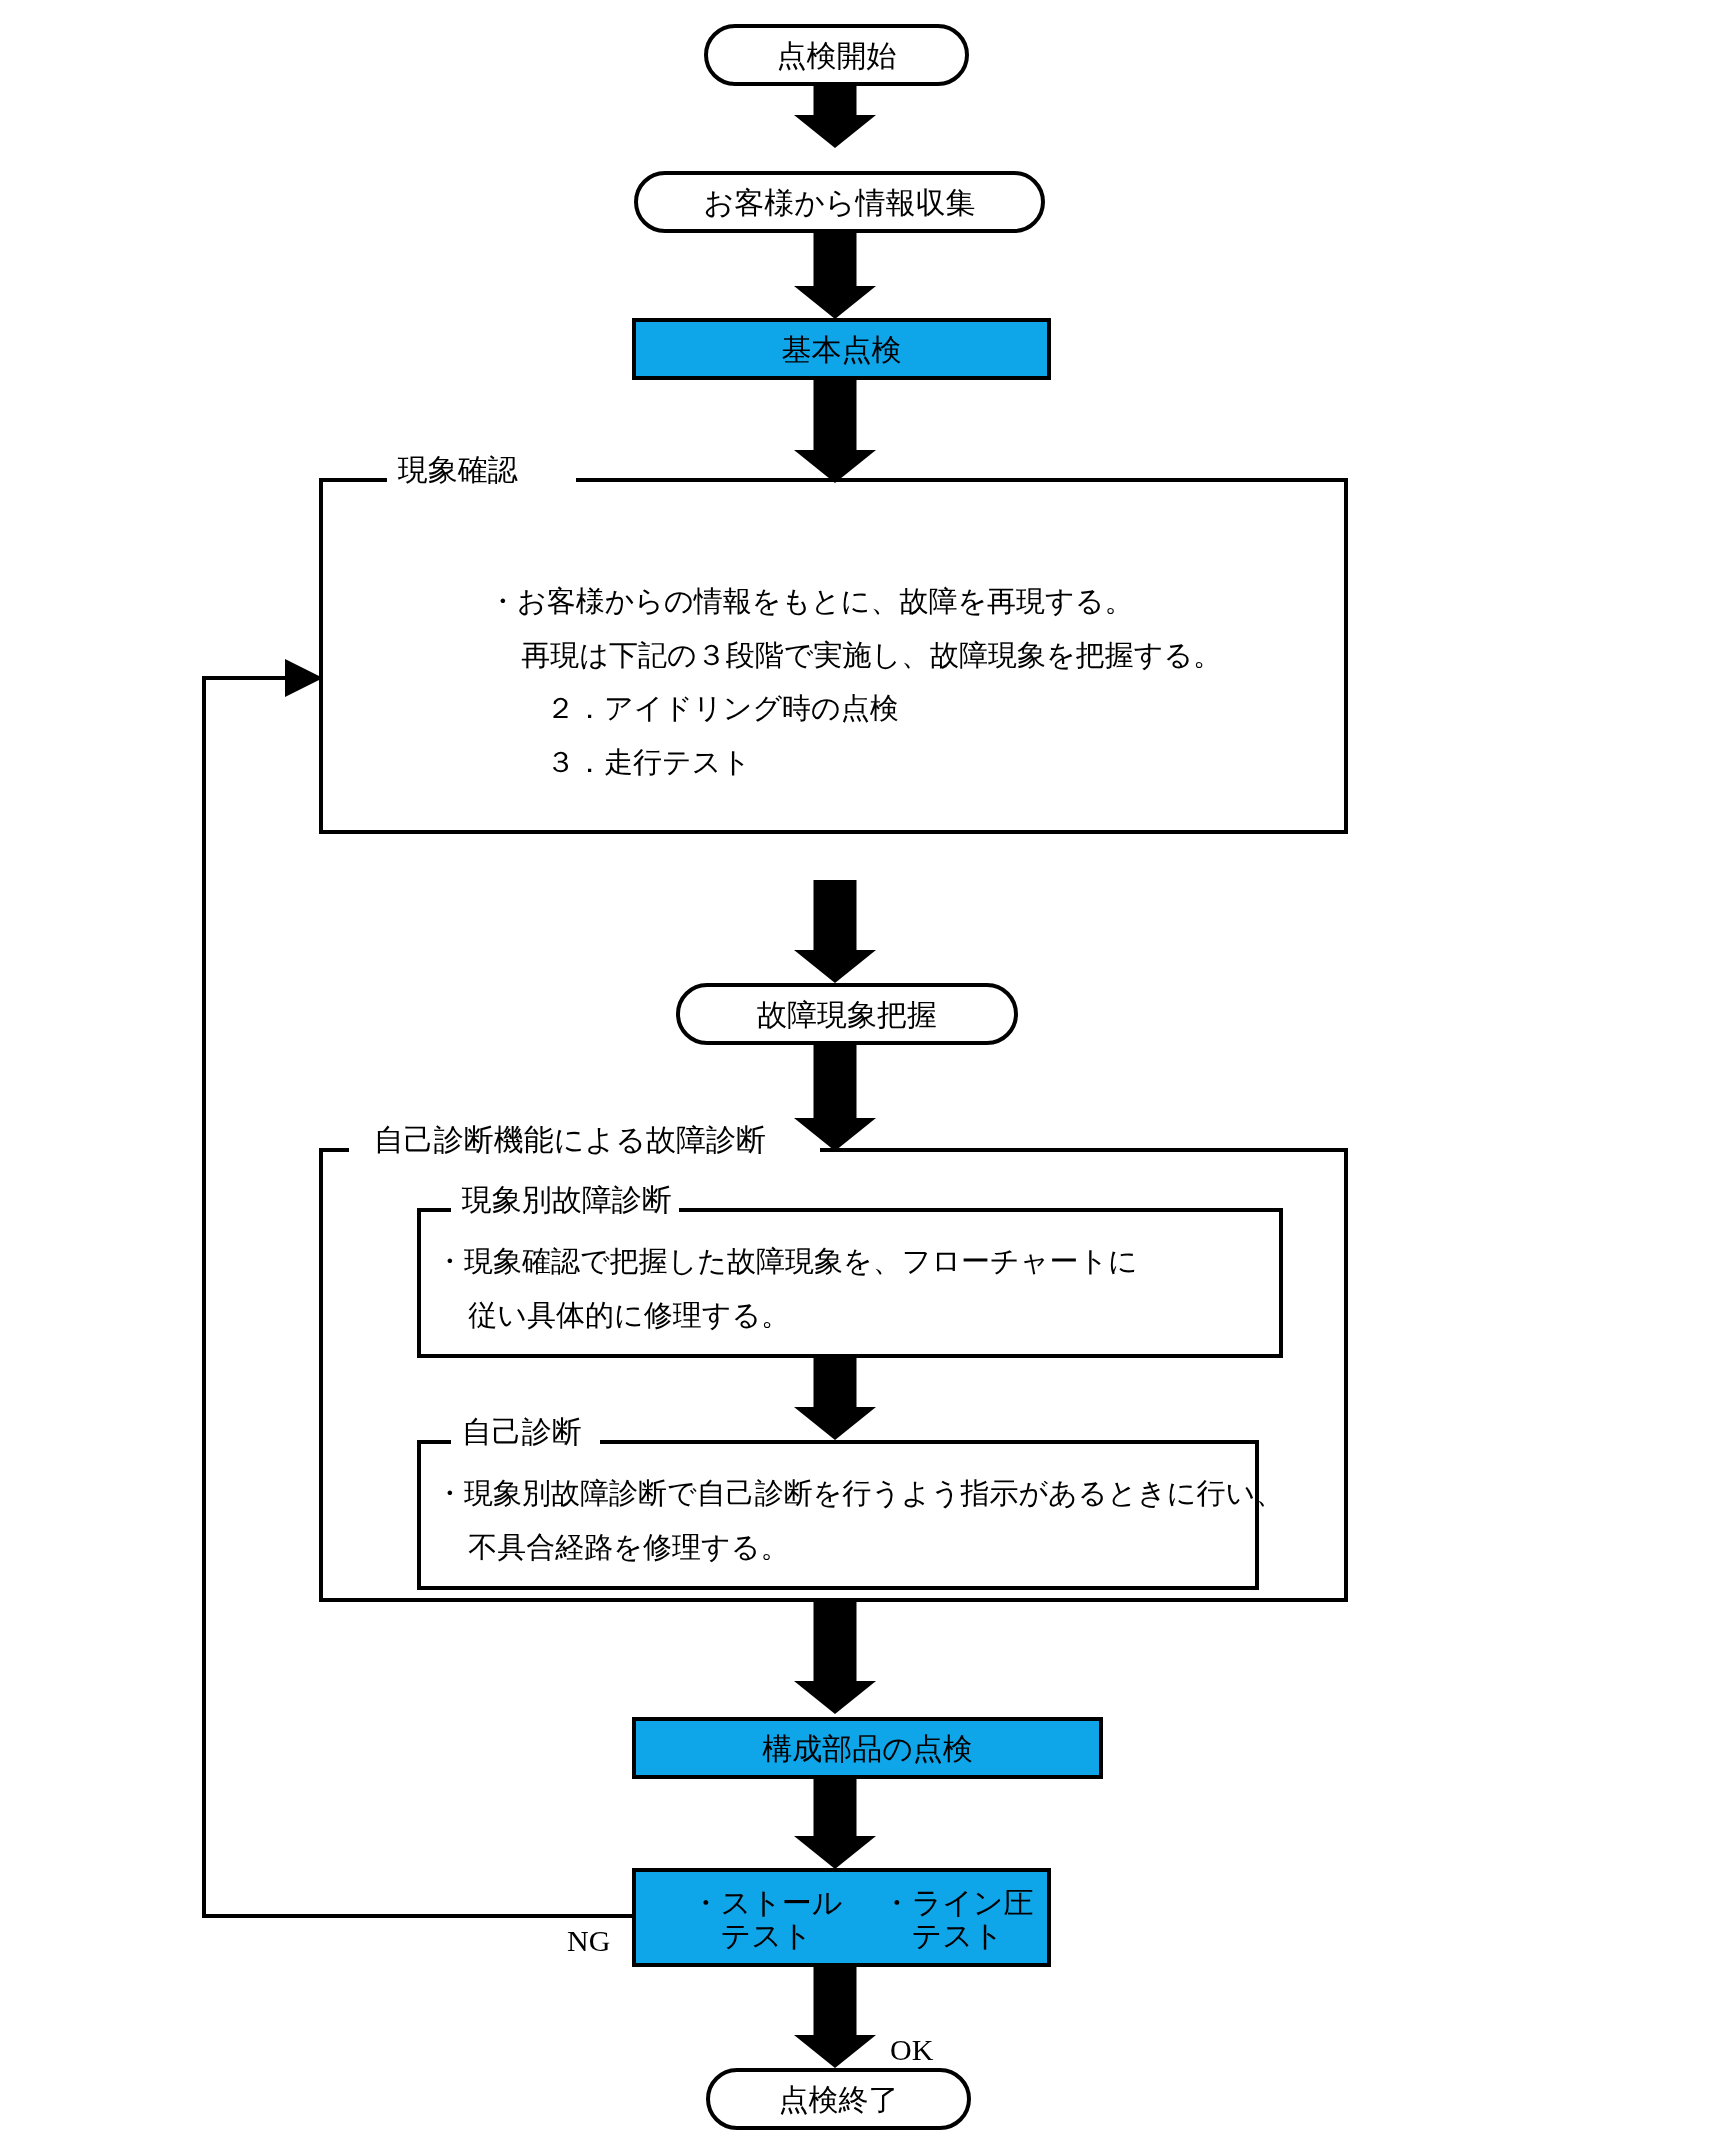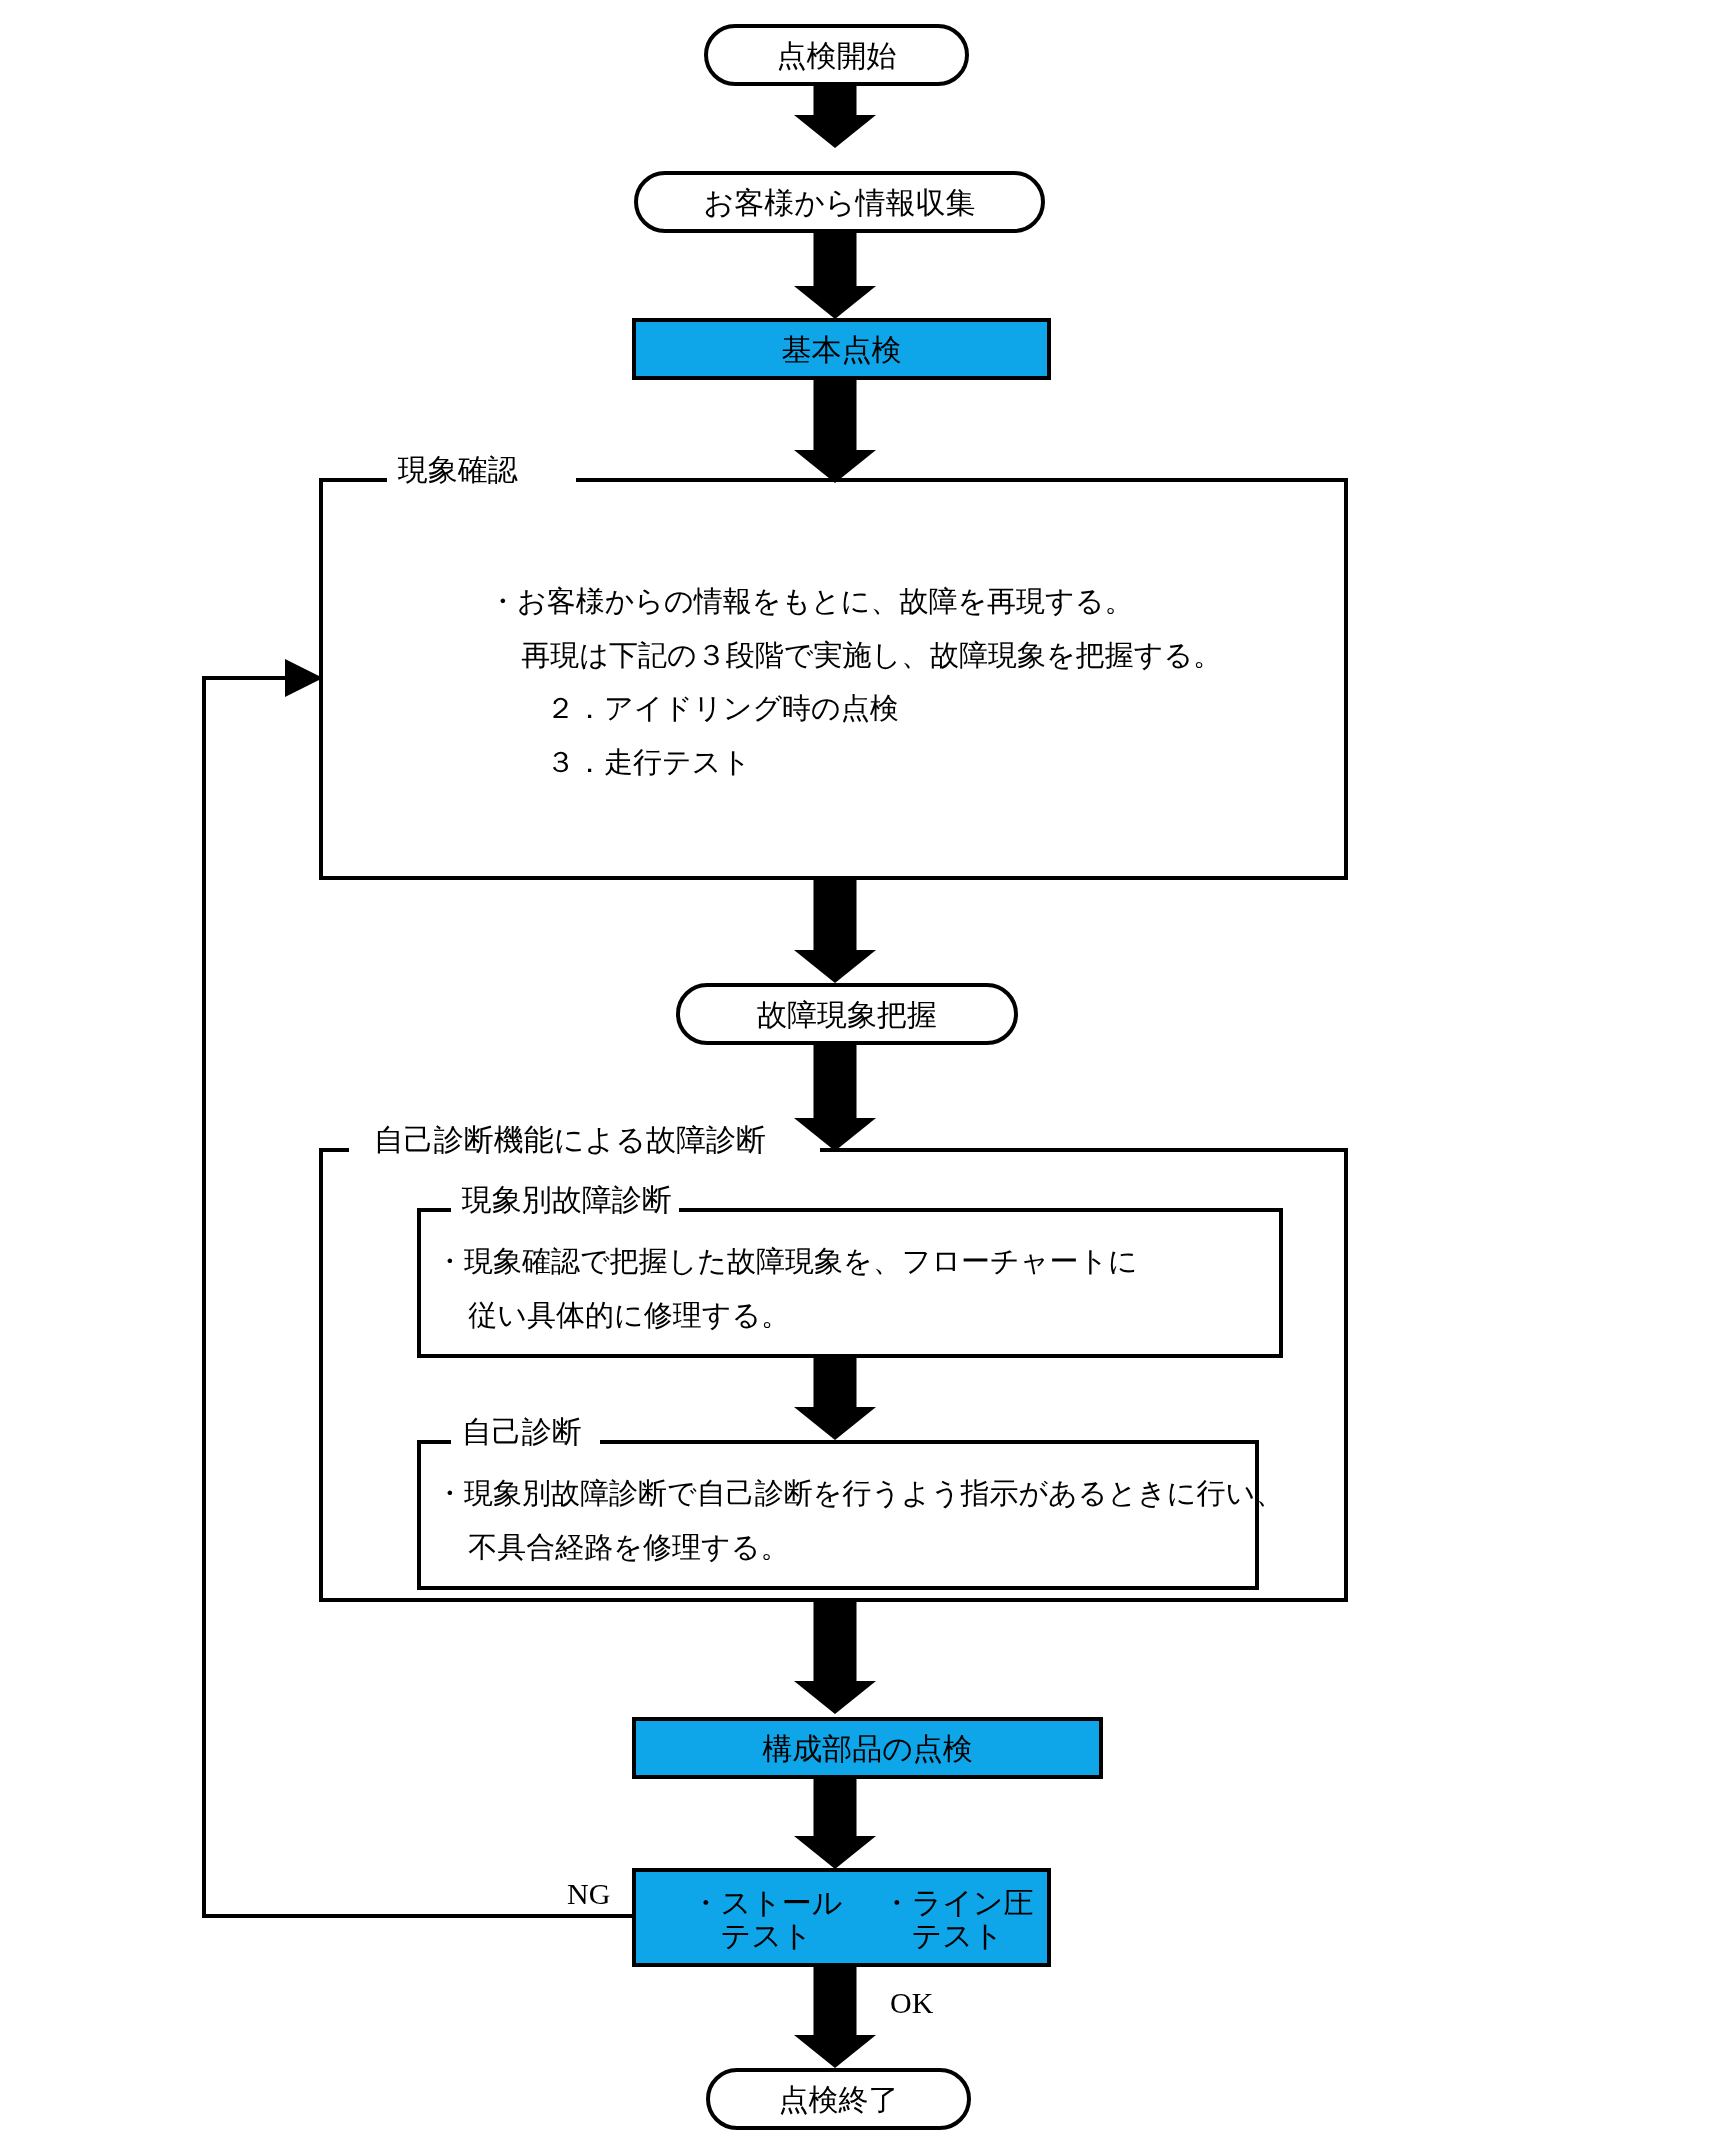--- a/index.html
+++ b/index.html
@@ -137,20 +137,21 @@
     border-bottom: 19px solid transparent;
     border-left: 38px solid #000;
     z-index: 3;
   }
 
   
   .label {
     position: absolute;
     white-space: nowrap;
     z-index: 5;
+    margin-top: 47px;
   }
 
   
   .body-text {
     position: absolute;
     z-index: 5;
     line-height: 1.85;
     white-space: nowrap;
   }
   .body-text .ind {
@@ -194,21 +195,21 @@
 
   <div class="process fs-node" style="left:632px; top:318px; width:419px; height:62px;">
     <span>基本点検</span>
   </div>
 
   <div class="arrow-down" style="left:794px; top:380px; width:82px; height:103px;">
     <div class="shaft" style="width:43px; height:70px;"></div>
     <div class="head" style="border-top-width:33px;"></div>
   </div>
 
-  <div class="group" style="left:319px; top:478px; width:1029px; height:402px;">
+  <div class="group" style="left:319px; top:478px; width:1029px; height:356px;">
     <div class="g-left"></div>
     <div class="g-right"></div>
     <div class="g-bottom"></div>
 
     <div class="g-top-seg" style="left:0; width:68px;"></div>
     <div class="g-top-seg" style="left:257px; right:0;"></div>
     <span class="g-label fs-group" style="left:72px;">現象確認</span>
   </div>
 
   <div class="body-text fs-body" style="left:488px; top:575px;">

